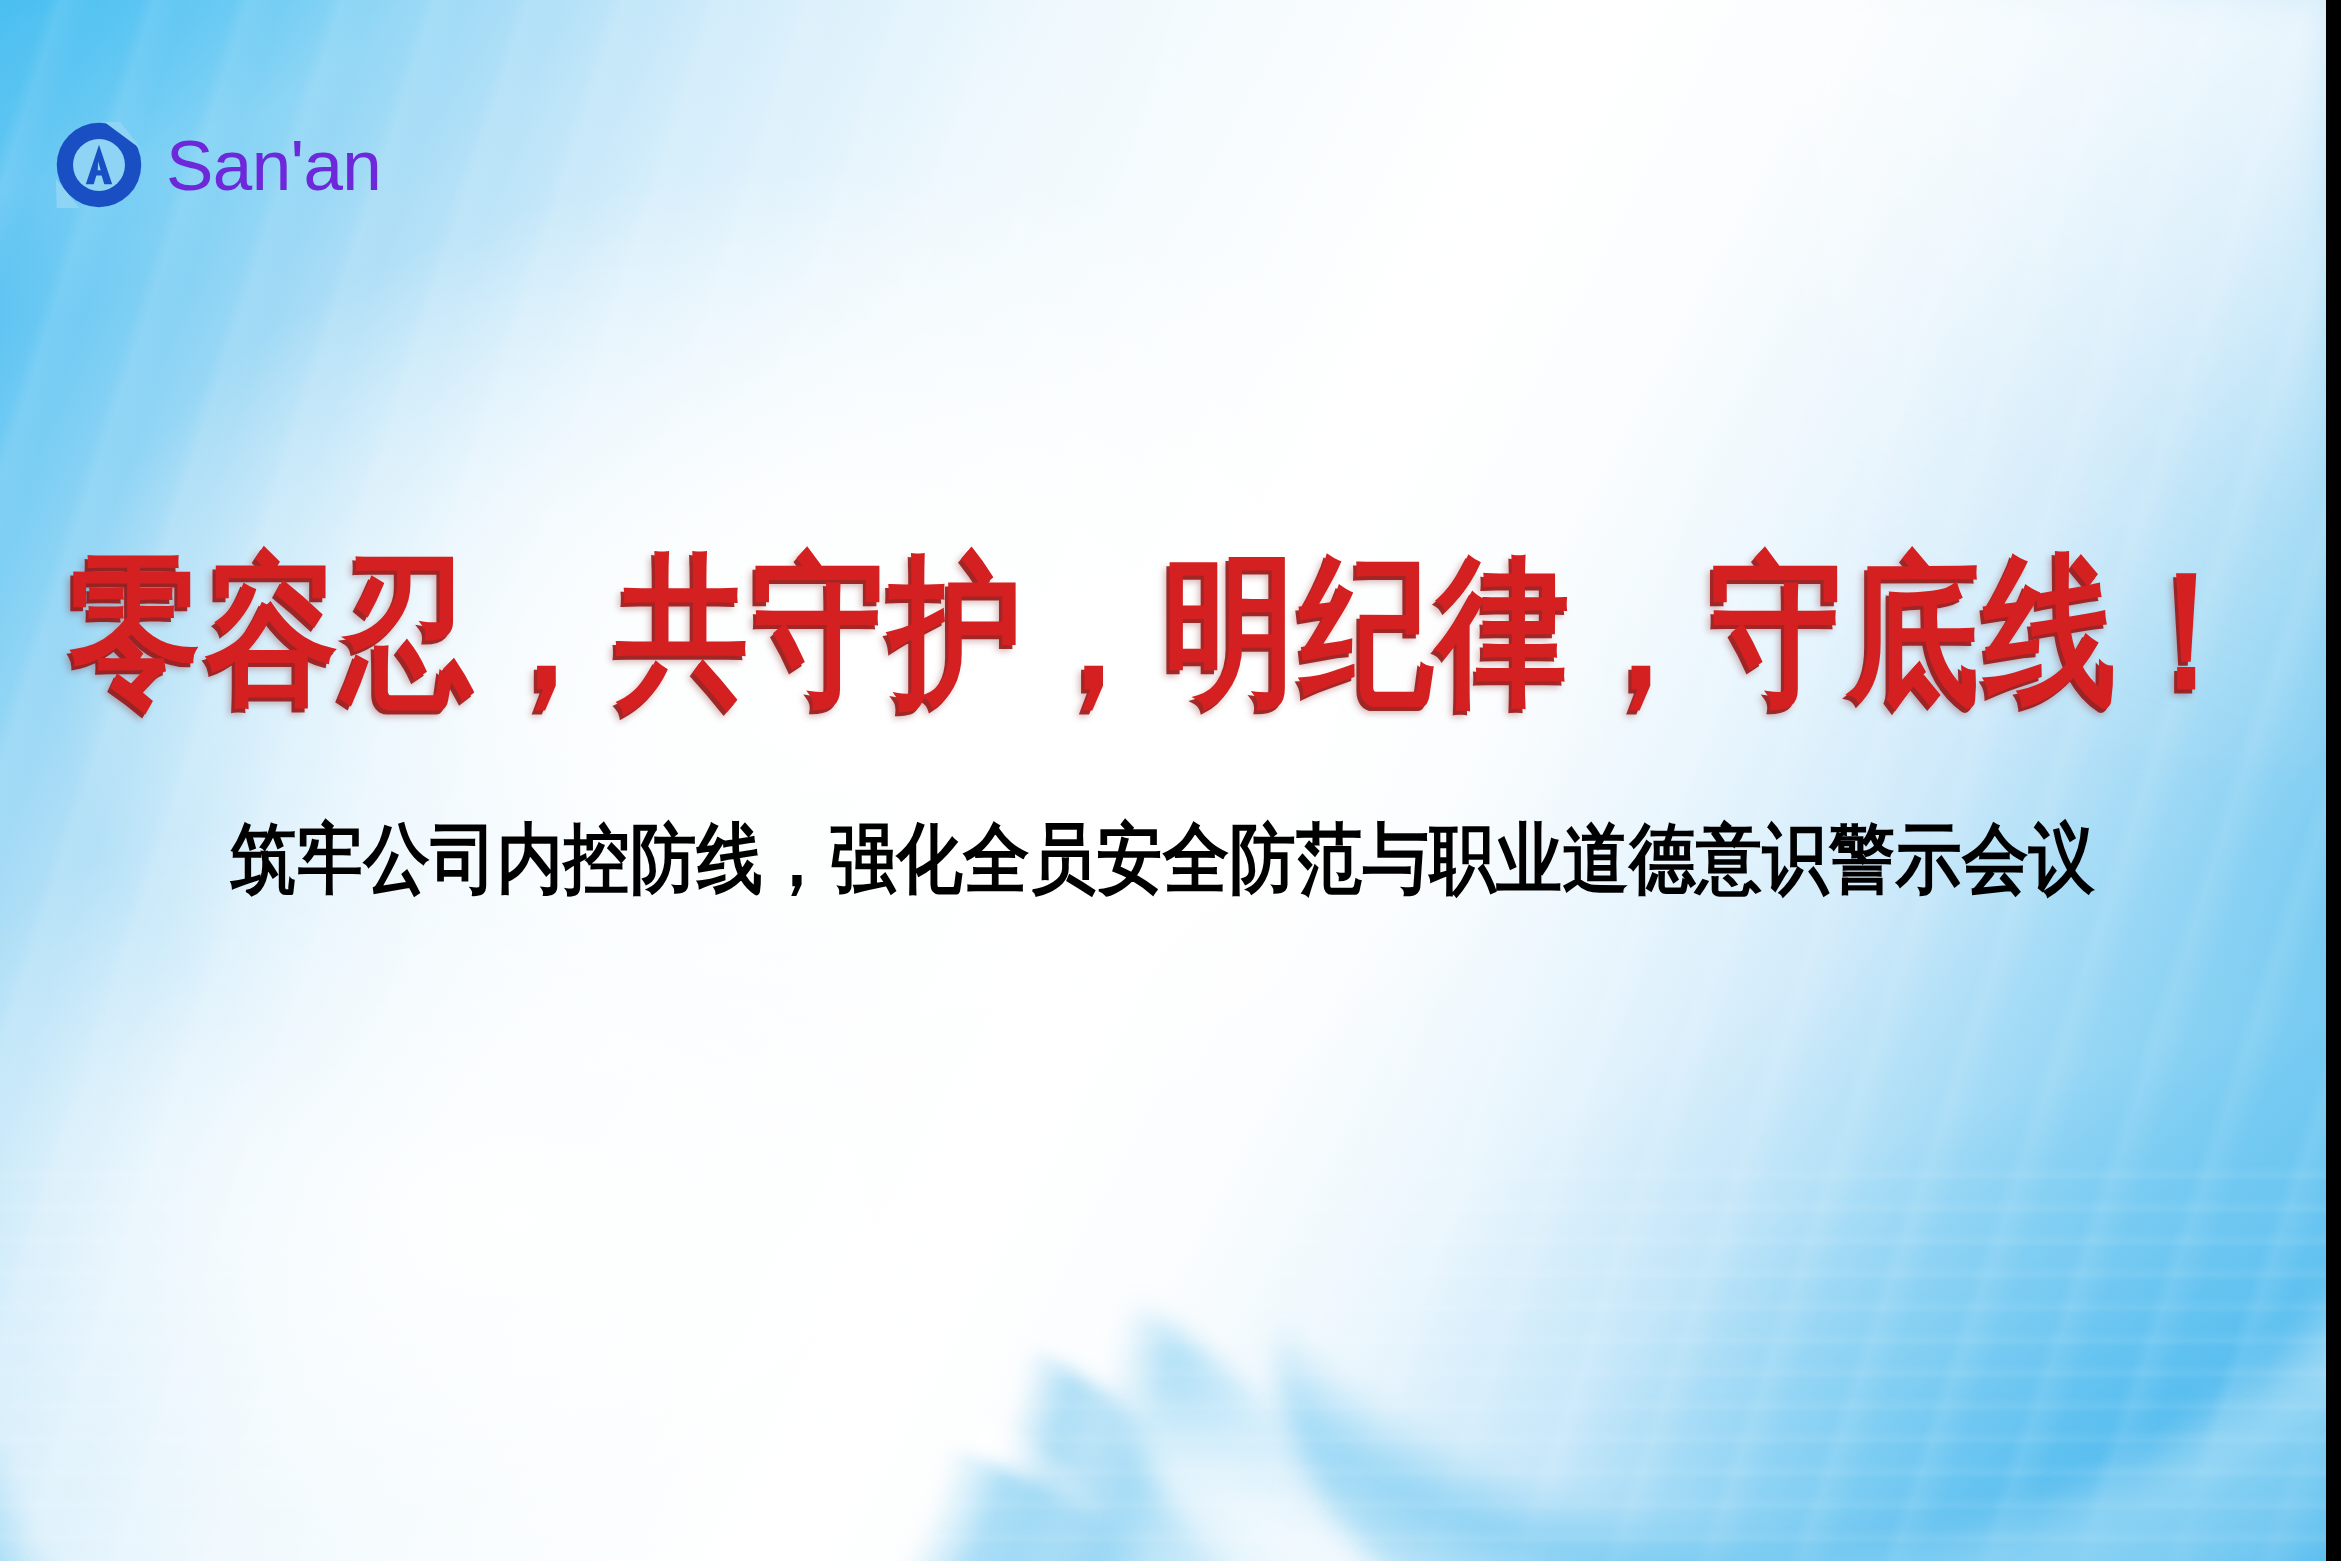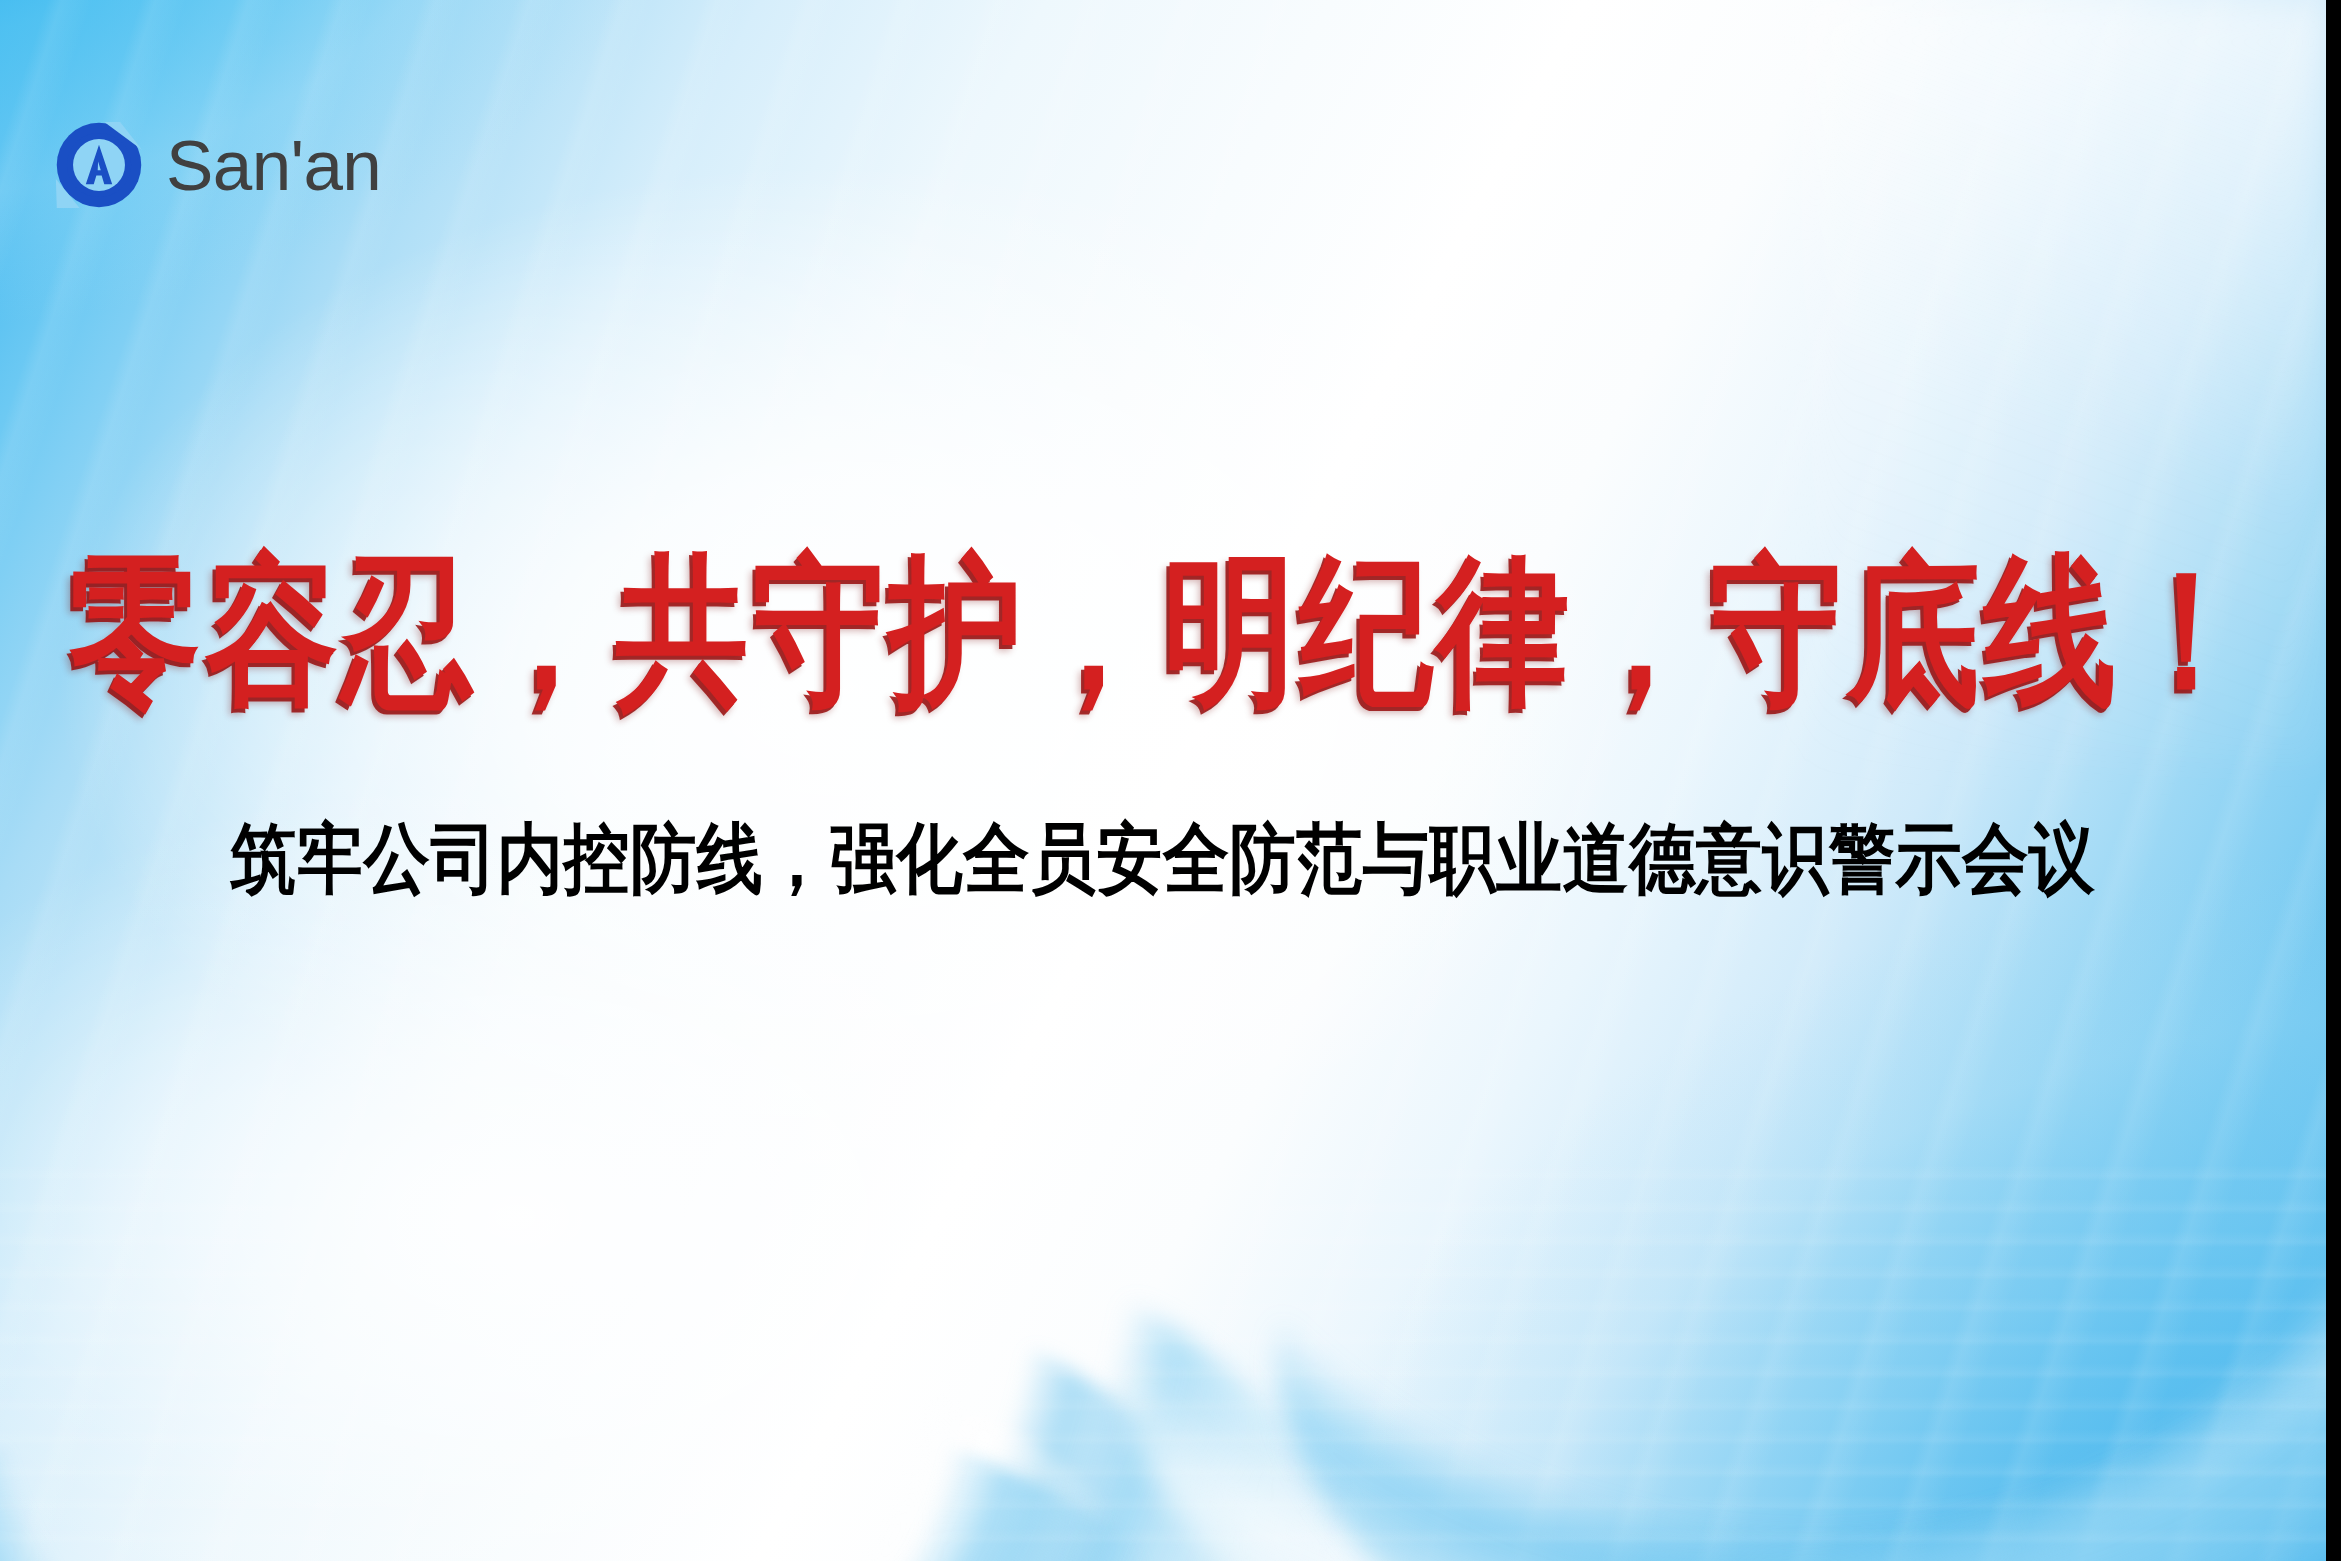--- a/index.html
+++ b/index.html
@@ -270,21 +270,21 @@
 
         <path d="M1 66 L28 99 L2 99 Z" fill="#8fd4f5"></path>
 
         <circle cx="50" cy="50" r="33" fill="none" stroke="#1a4fc4" stroke-width="7"></circle>
         <circle cx="50" cy="50" r="29.5" fill="#8fd4f5"></circle>
 
         <path d="M50 27 L65 72 L56 72 L53 62 L47 62 L44 72 L35 72 Z
                  M49 46 L52 56 L48.5 56 Z" fill="#1a4fc4" fill-rule="evenodd"></path>
       </svg>
     </span>
-    <span class="logo-word" style="color:#404040">San'an</span>
+    <span class="logo-word" style="color:#6d28d9">San'an</span>
   </div>
 
   <div class="headline" style="color:#d42020">零容忍，共守护，明纪律，守底线！</div>
 
   <div class="subtitle" style="color:#000000">筑牢公司内控防线，强化全员安全防范与职业道德意识警示会议</div>
 
   <div class="right-black"></div>
 
 </div>
 

